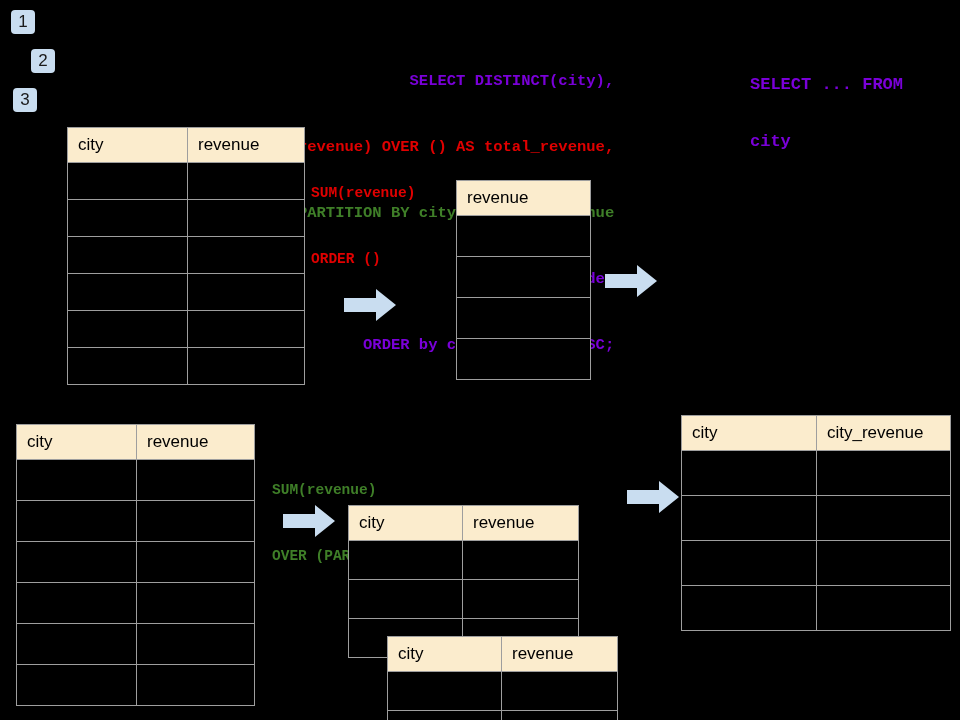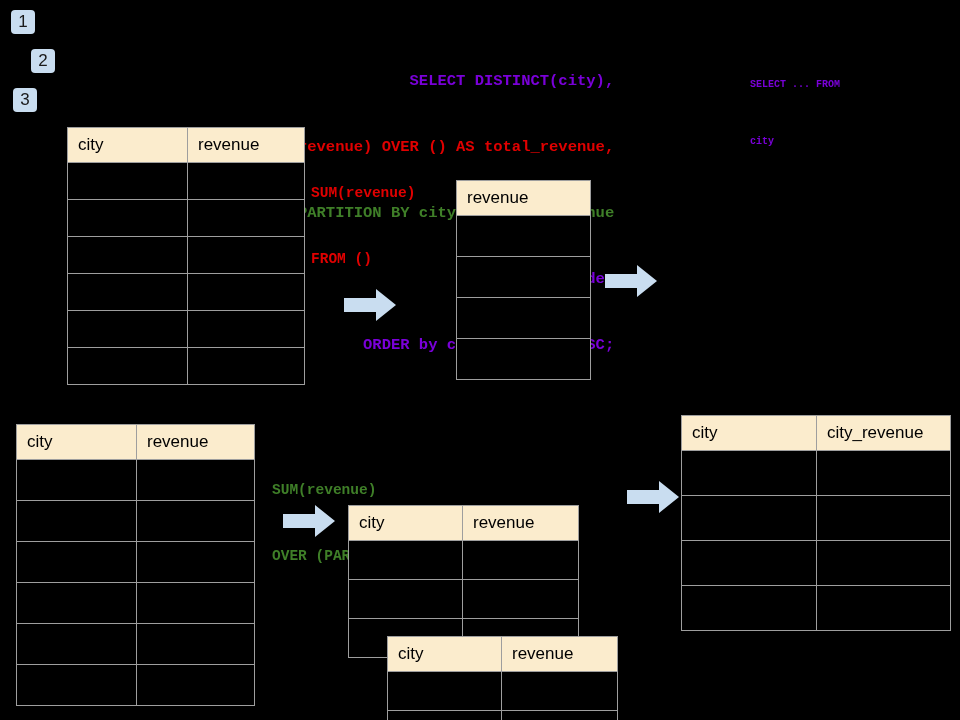--- a/index.html
+++ b/index.html
@@ -41,21 +41,21 @@
     letter-spacing: 0px;
   }
   .sql-line { white-space: pre; }
   .c-purple { color: #7a00d9; }
   .c-red    { color: #e00000; }
   .c-green  { color: #3f7f28; }
 
   .side-note {
     position: absolute;
     font-family: "Liberation Mono", "DejaVu Sans Mono", monospace;
-    font-size: 10px;
+    font-size: 17px;
     font-weight: bold;
     line-height: 19px;
     color: #7a00d9;
     white-space: pre;
   }
 
   
   .annot {
     position: absolute;
     font-family: "Liberation Mono", "DejaVu Sans Mono", monospace;
@@ -113,21 +113,21 @@
     <div class="sql-line c-purple">  ORDER by city_revenue DESC;</div>
   </div>
 
   <div class="side-note" style="left:750px; top:37px;">
     <div>SELECT ... FROM</div>
     <div>city</div>
   </div>
 
   <div class="annot annot-red" style="left:311px; top:138px;">
     <div>SUM(revenue)</div>
-    <div>FROM ()</div>
+    <div>ORDER ()</div>
   </div>
 
   <div class="annot annot-green" style="left:272px; top:435px;">
     <div>SUM(revenue)</div>
     <div>OVER (PARTITION</div>
   </div>
 
   <table class="tbl" style="left:67px; top:127px; width:237px;">
     <colgroup>
         <col style="width:120px">

